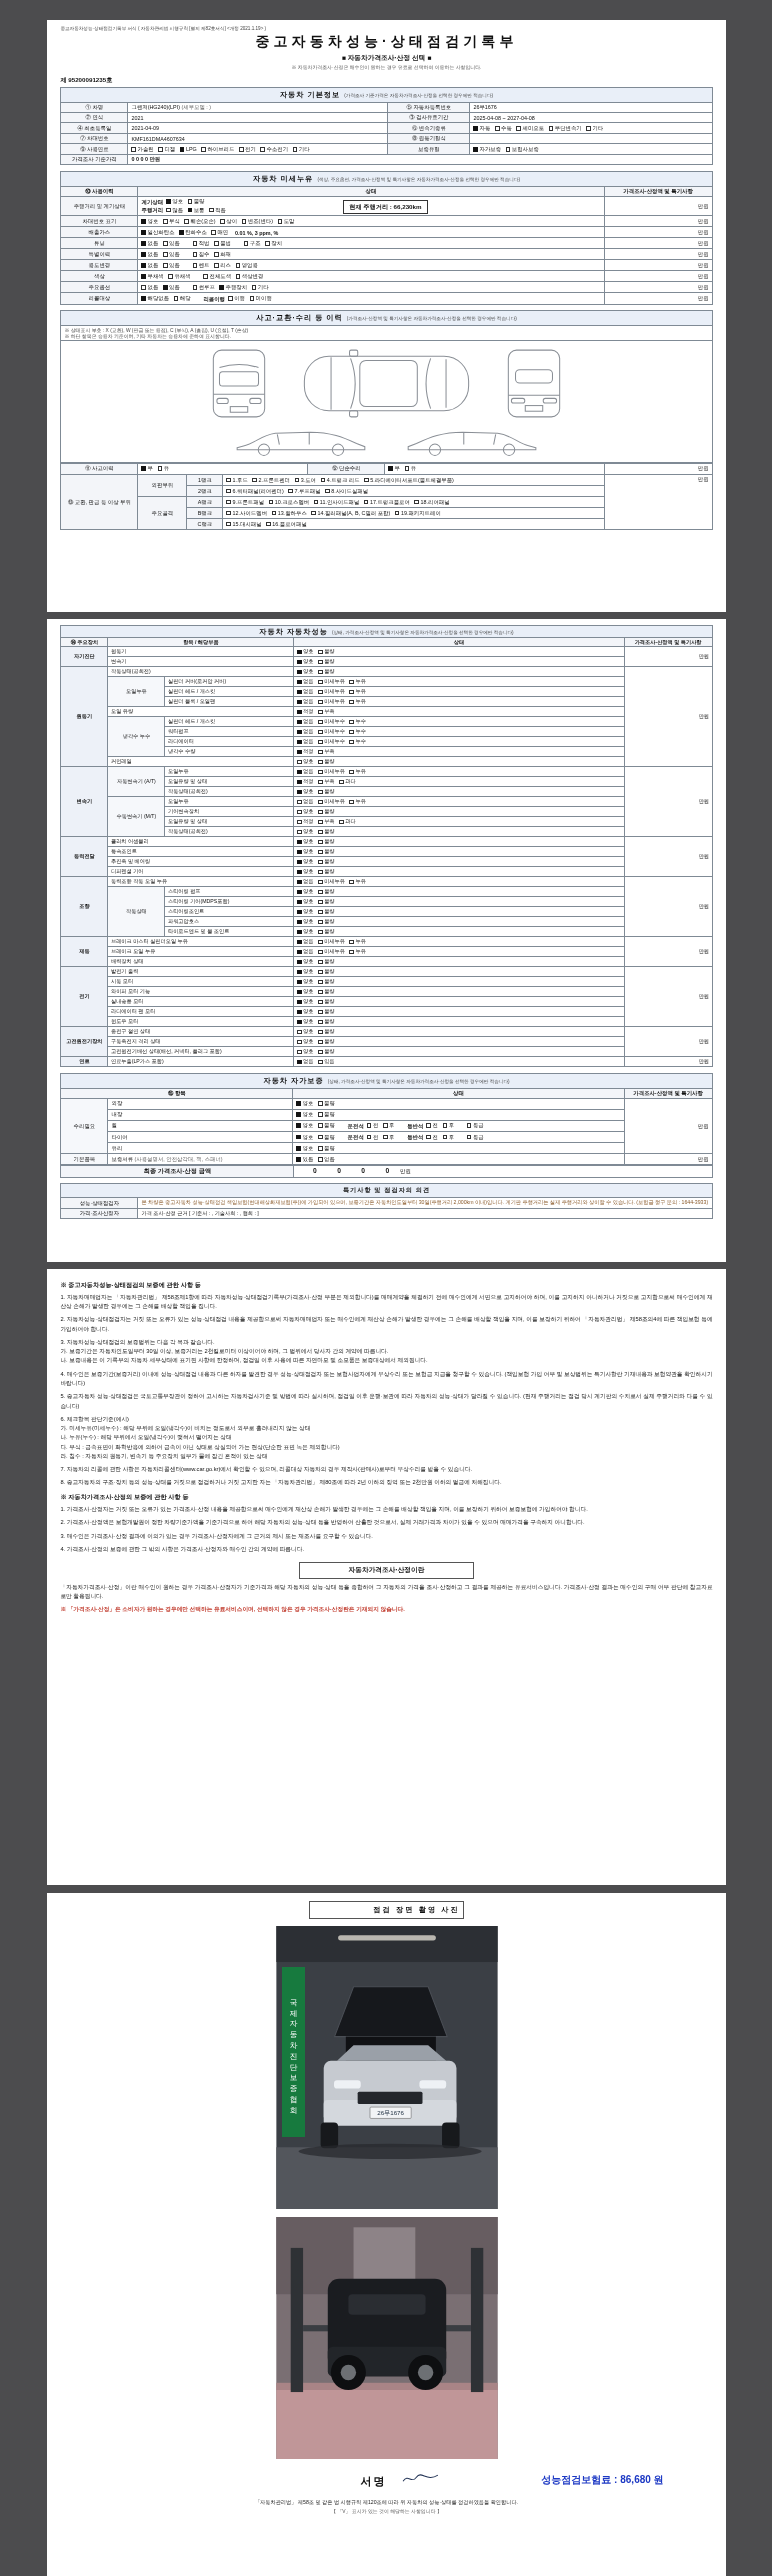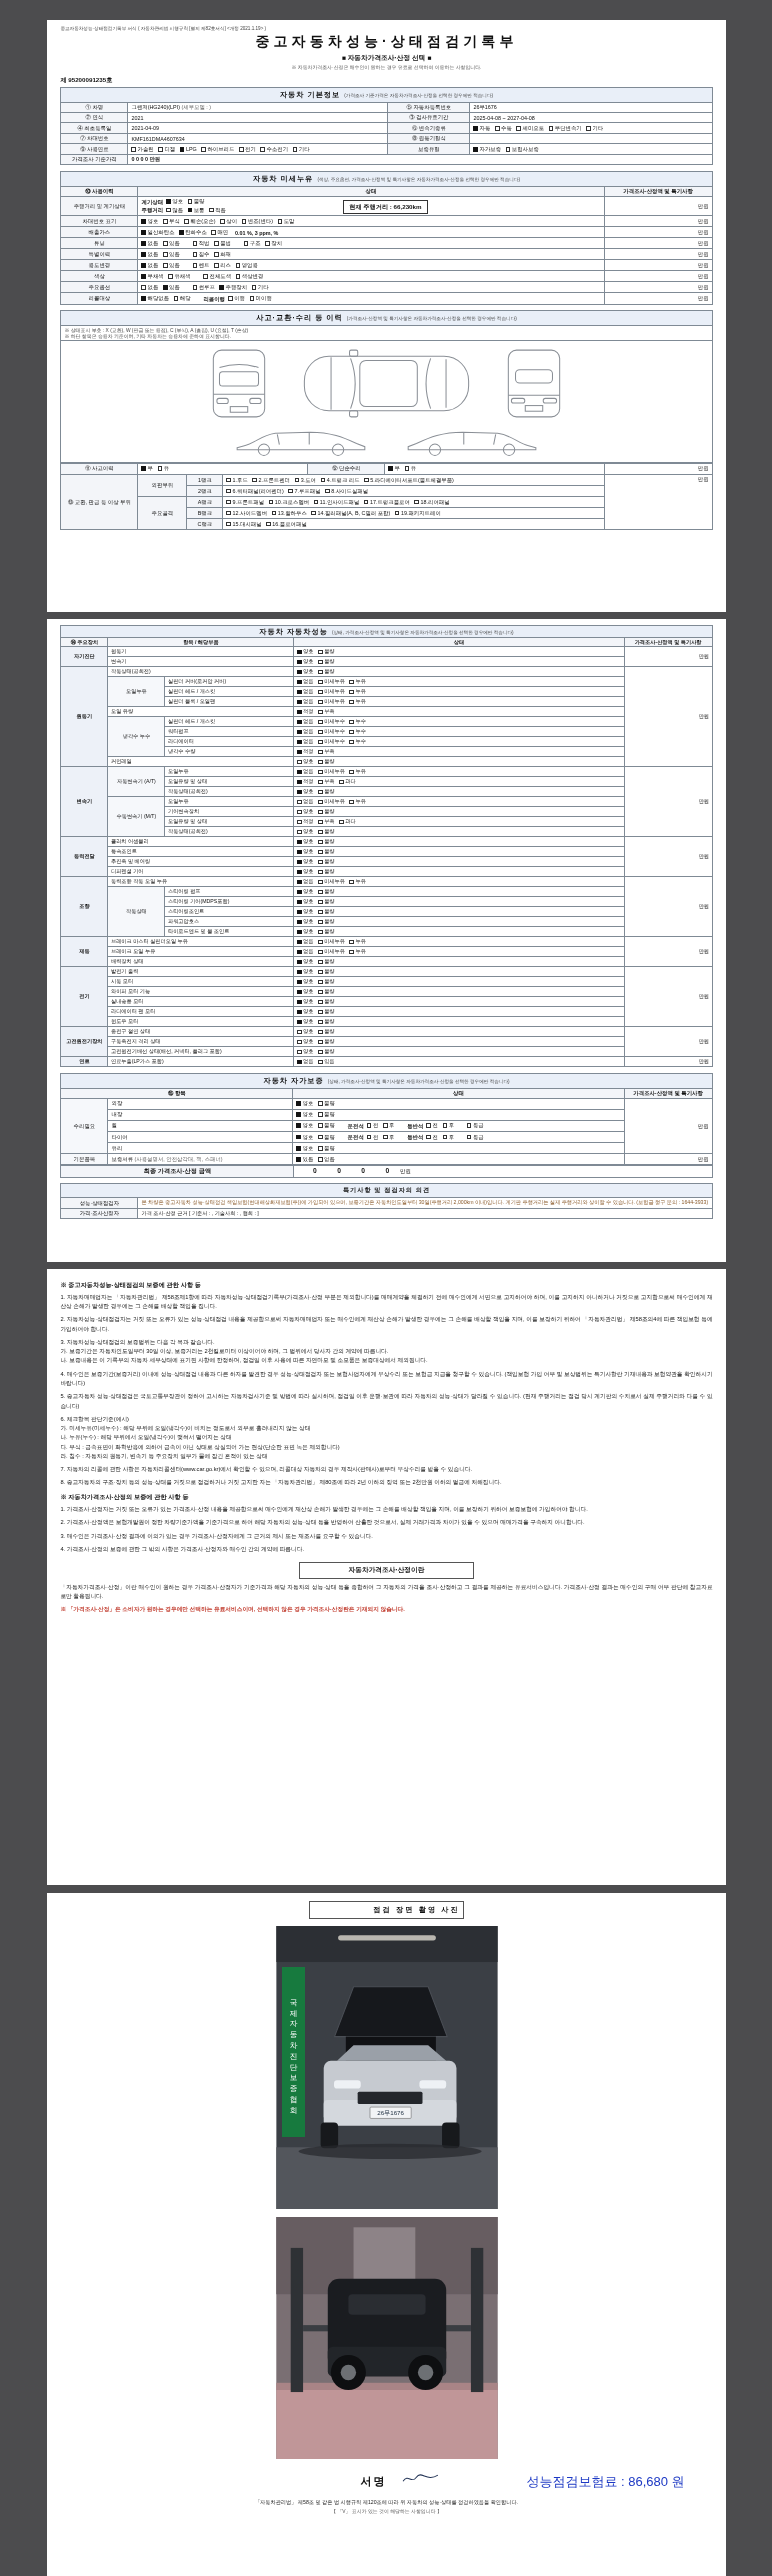--- a/index.html
+++ b/index.html
@@ -44,21 +44,21 @@
 .note-item{font-size:5.7px;line-height:1.62;margin-bottom:4.1px;white-space:pre-line;text-align:justify}
 .def-box{border:0.8px solid #555;width:175px;margin:8.2px auto 4.1px;text-align:center;font-size:6.7px;font-weight:bold;padding:2.6px}
 .def-text{font-size:5.7px;line-height:1.6;text-align:justify;margin-bottom:4.1px}
 .def-red{font-size:5.7px;line-height:1.6;color:#c0392b;font-weight:bold}
 .photo-title-box{border:0.8px solid #555;width:155px;margin:2.1px auto 7.2px;text-align:right;font-size:7.2px;font-weight:bold;letter-spacing:2.1px;padding:3.1px}
 .photo{position:relative;width:222px;margin:0 auto 8.2px;overflow:hidden}
 .banner{position:absolute;left:6.2px;top:41px;width:23px;height:170px;background:#177a3e;color:#fff;writing-mode:vertical-rl;font-size:7.7px;letter-spacing:3.1px;display:flex;align-items:center;justify-content:center}
 .sign-row{position:relative;height:24px;margin-top:4.1px}
 .sign-label{position:absolute;left:46%;top:6.2px;font-size:11px;font-weight:bold;letter-spacing:2.1px}
 .sign-svg{position:absolute;left:52%;top:3.1px}
-.fee{position:absolute;right:28px;top:5.2px;font-size:13px;font-weight:normal;color:#1d39c4}
+.fee{position:absolute;right:49px;top:5.2px;font-size:10px;font-weight:bold;color:#1d39c4}
 .footer1{text-align:center;font-size:5.2px;color:#222;margin-top:7.2px}
 .footer2{text-align:center;font-size:4.9px;color:#555;margin-top:2.1px}
 svg.diag{display:block}
 </style>
 </head>
 <body>
 
 <div class="canvas">
 
   <div class="page" id="p1">

